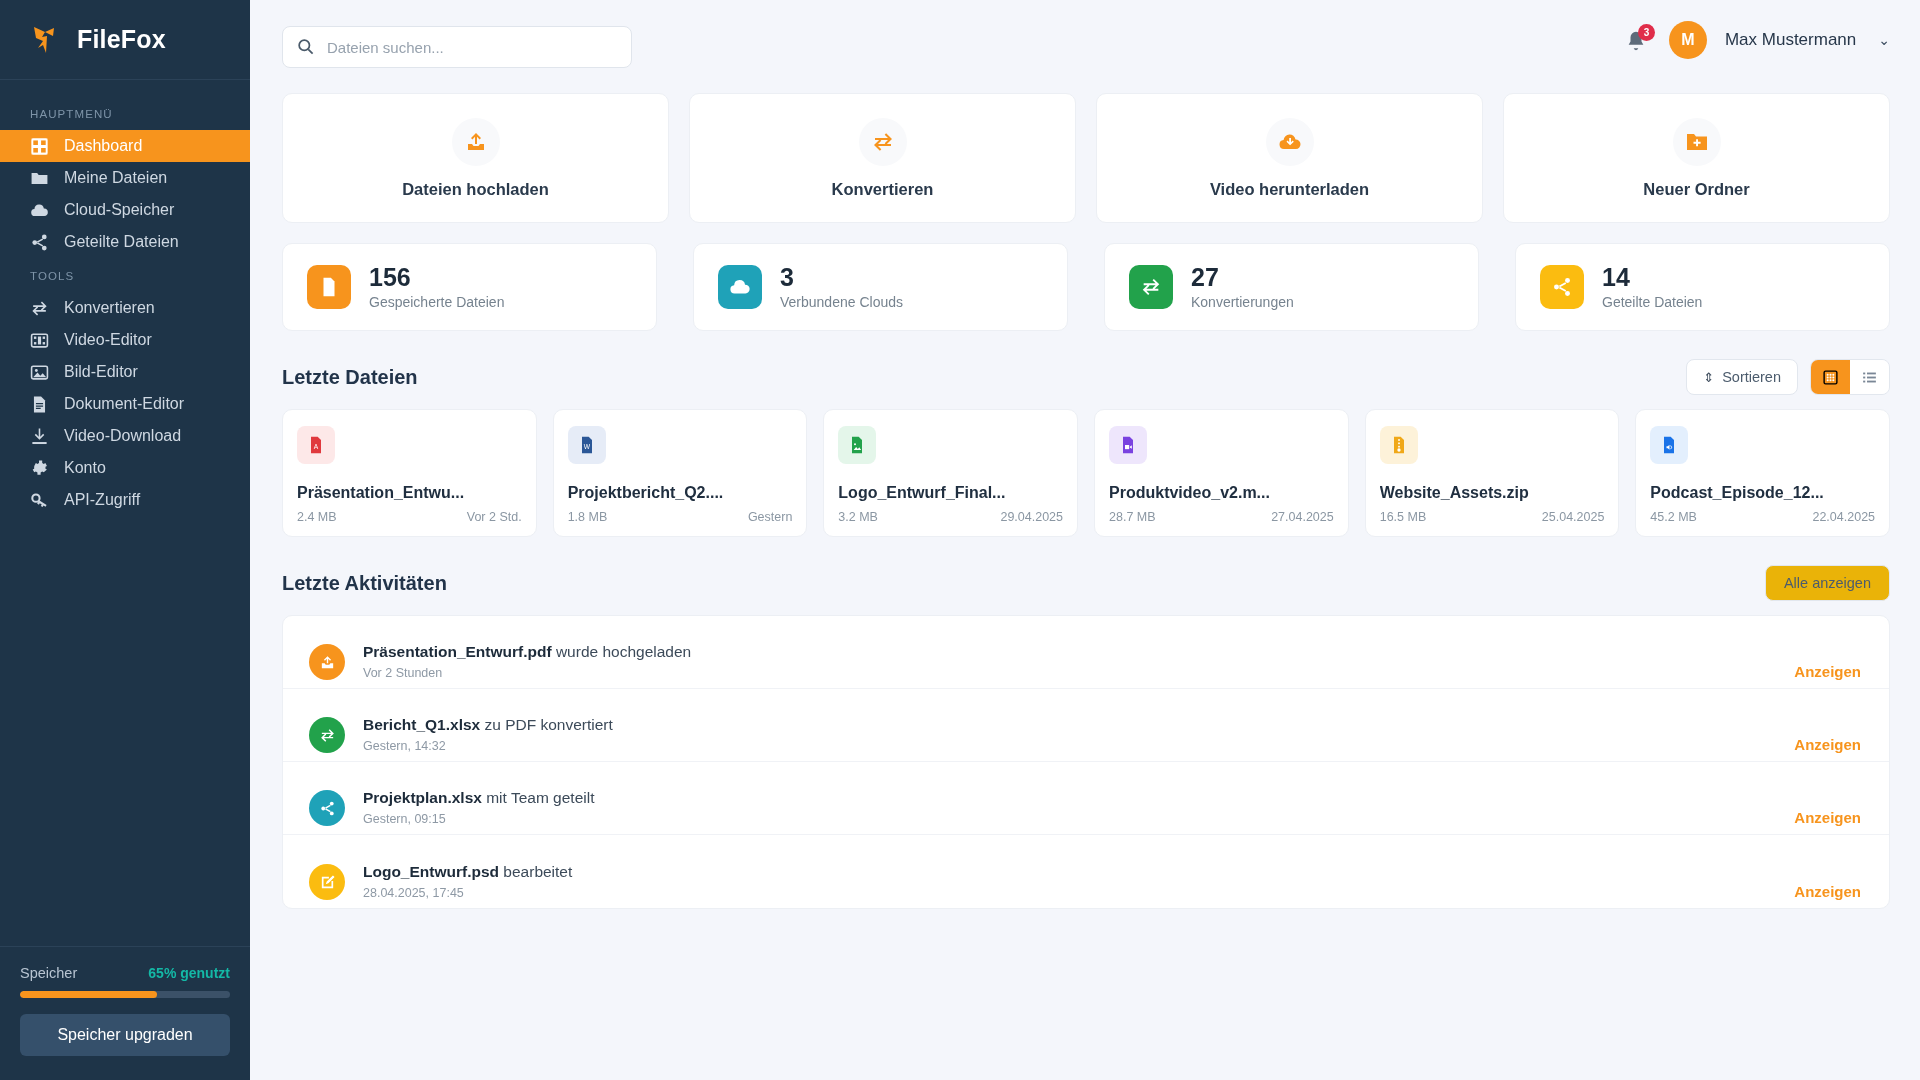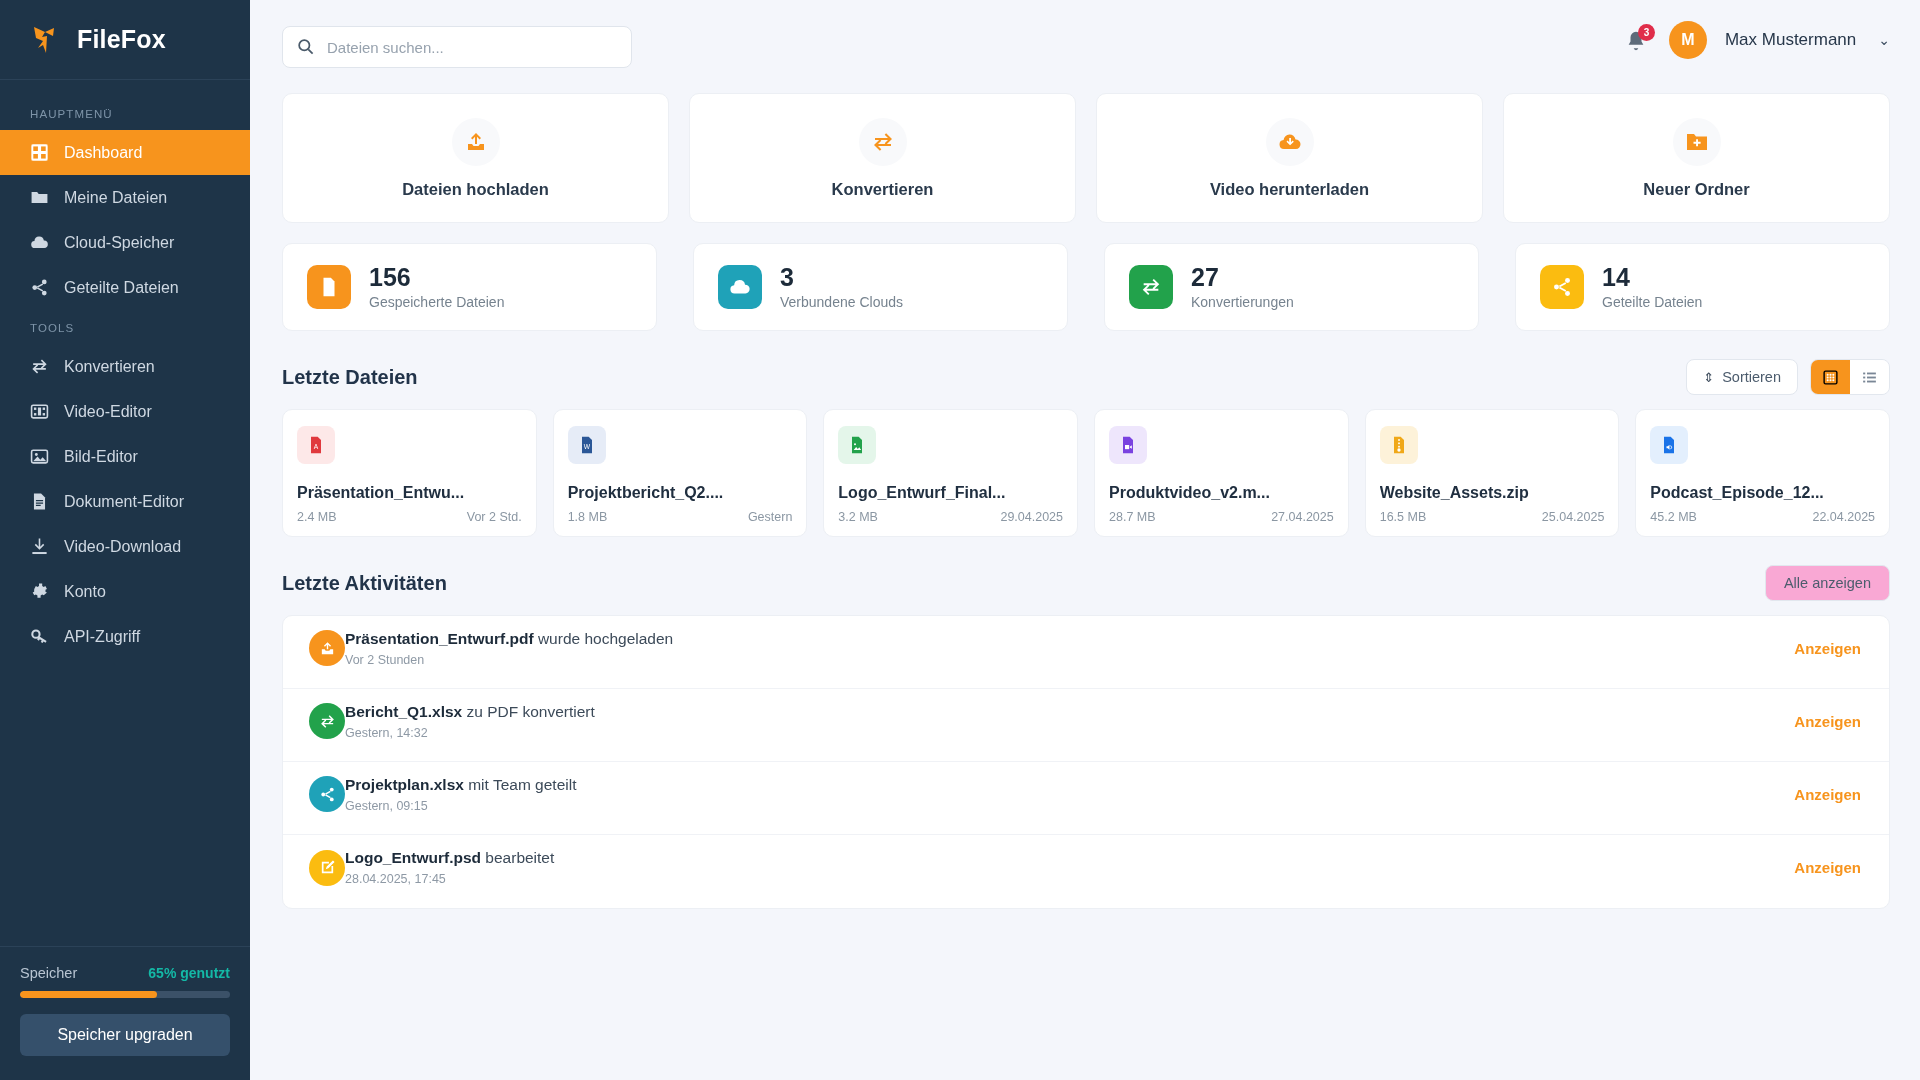--- a/index.html
+++ b/index.html
@@ -28,21 +28,21 @@
   .brand-name {
     font-size: 25px; font-weight: bold; color: #ffffff; letter-spacing: .2px;
   }
   .nav { flex: 1; padding-top: 16px; }
   .nav-section {
     font-size: 11.5px; letter-spacing: 1.1px; color: #7e94a8;
     padding: 12px 0 10px 30px; font-weight: normal;
   }
   .nav-item {
     display: flex; align-items: center; gap: 15px;
-    height: 45px; padding-left: 30px;
+    height: 32px; padding-left: 30px;
     font-size: 16px; color: #cfd8e2; cursor: pointer;
   }
   .nav-item .ic { width: 19px; height: 19px; display:flex; align-items:center; justify-content:center; flex:0 0 19px;}
   .nav-item .ic svg { width: 19px; height: 19px; fill: #cfd8e2; }
   .nav-item.active { background: #f7941d; color: #fff; }
   .nav-item.active .ic svg { fill: #fff; }
 
   .storage-box {
     border-top: 1px solid #2b4258;
     padding: 18px 20px 24px 20px;
@@ -173,37 +173,37 @@
     margin-top: 8px; display: flex; justify-content: space-between;
     font-size: 12.5px; color: #8b97a3;
   }
 
   
   .act-list {
     background: #ffffff; border: 1px solid #eceff4; border-radius: 10px;
     overflow: hidden;
   }
   .act-row {
-    display: flex; align-items: center; 
+    display: flex; align-items: flex-end; gap: 18px;
     height: 73px; padding: 0 28px 8px 26px;
     border-bottom: 1px solid #f0f2f6;
   }
   .act-row:last-child { border-bottom: none; }
   .act-ic {
     width: 36px; height: 36px; border-radius: 50%; flex: 0 0 36px;
     display: flex; align-items: center; justify-content: center;
   }
   .act-ic svg { width: 17px; height: 17px; fill: #ffffff; }
   .act-text { flex: 1; }
   .act-main { font-size: 15.5px; color: #3c4a59; }
   .act-main b { color: #1d2b3a; font-weight: bold; }
   .act-time { font-size: 12.5px; color: #8e99a5; margin-top: 5px; }
   .act-link { font-size: 15px; color: #f7941d; font-weight: bold; cursor: pointer; }
   .showall-btn {
-    height: 36px; padding: 0 18px; background: #f9a8d4;
+    height: 36px; padding: 0 18px; background: #eab308;
     border: 1px solid #e2e7ee; border-radius: 8px;
     font-size: 14.5px; color: #4c5c6d; cursor: pointer;
     font-family: "Liberation Sans", sans-serif;
   }
 </style>
 </head>
 <body>
 
 <div class="app">
 

